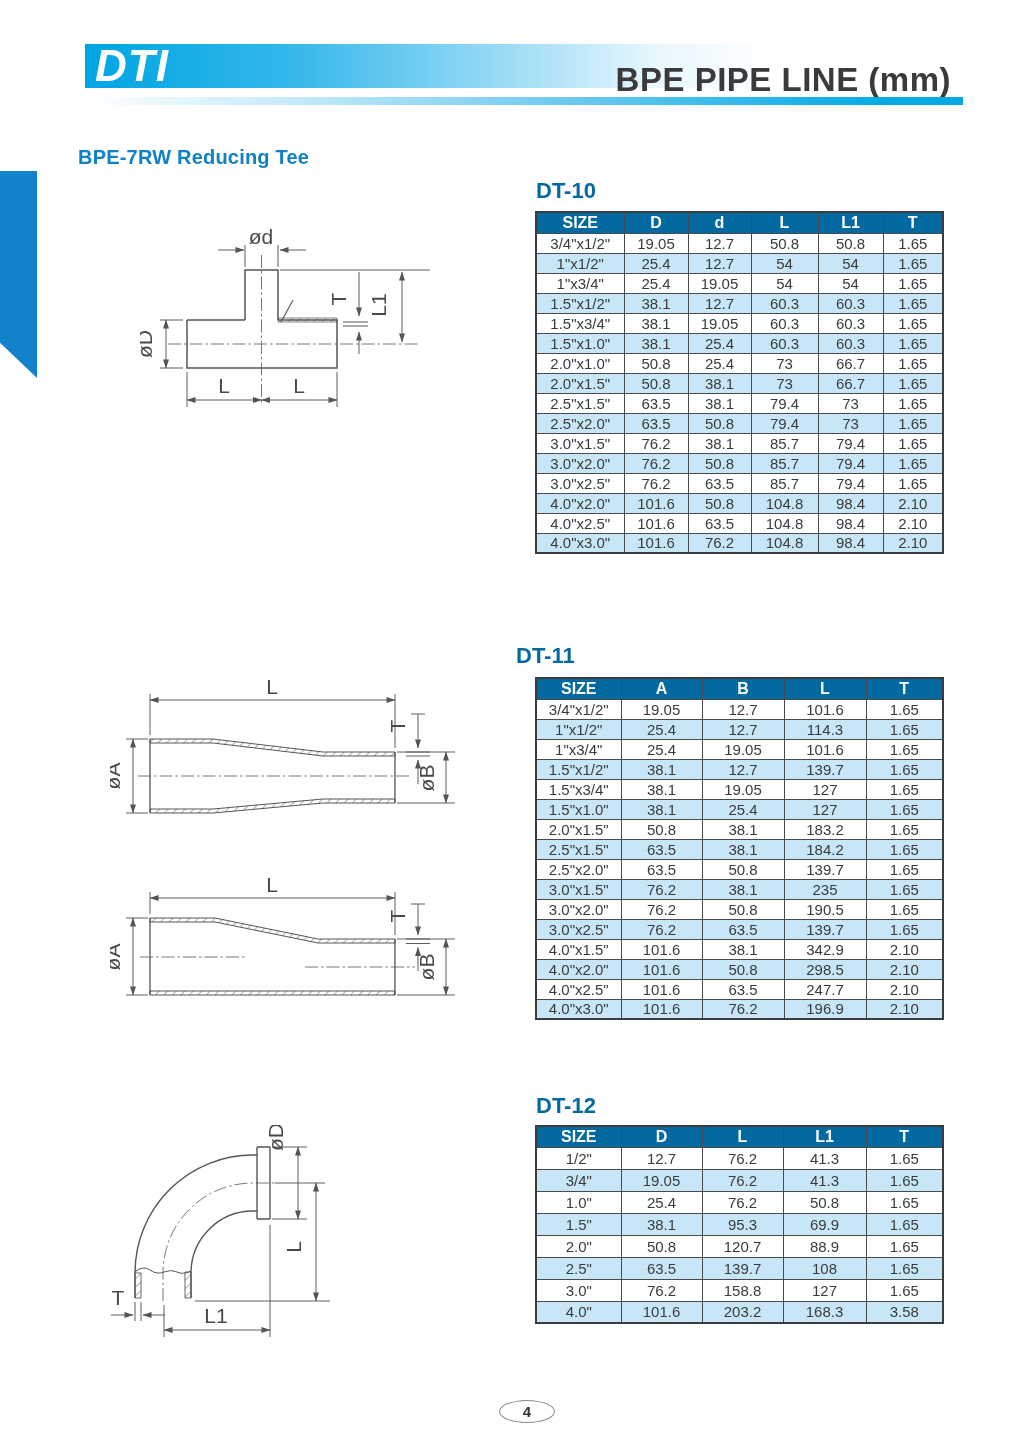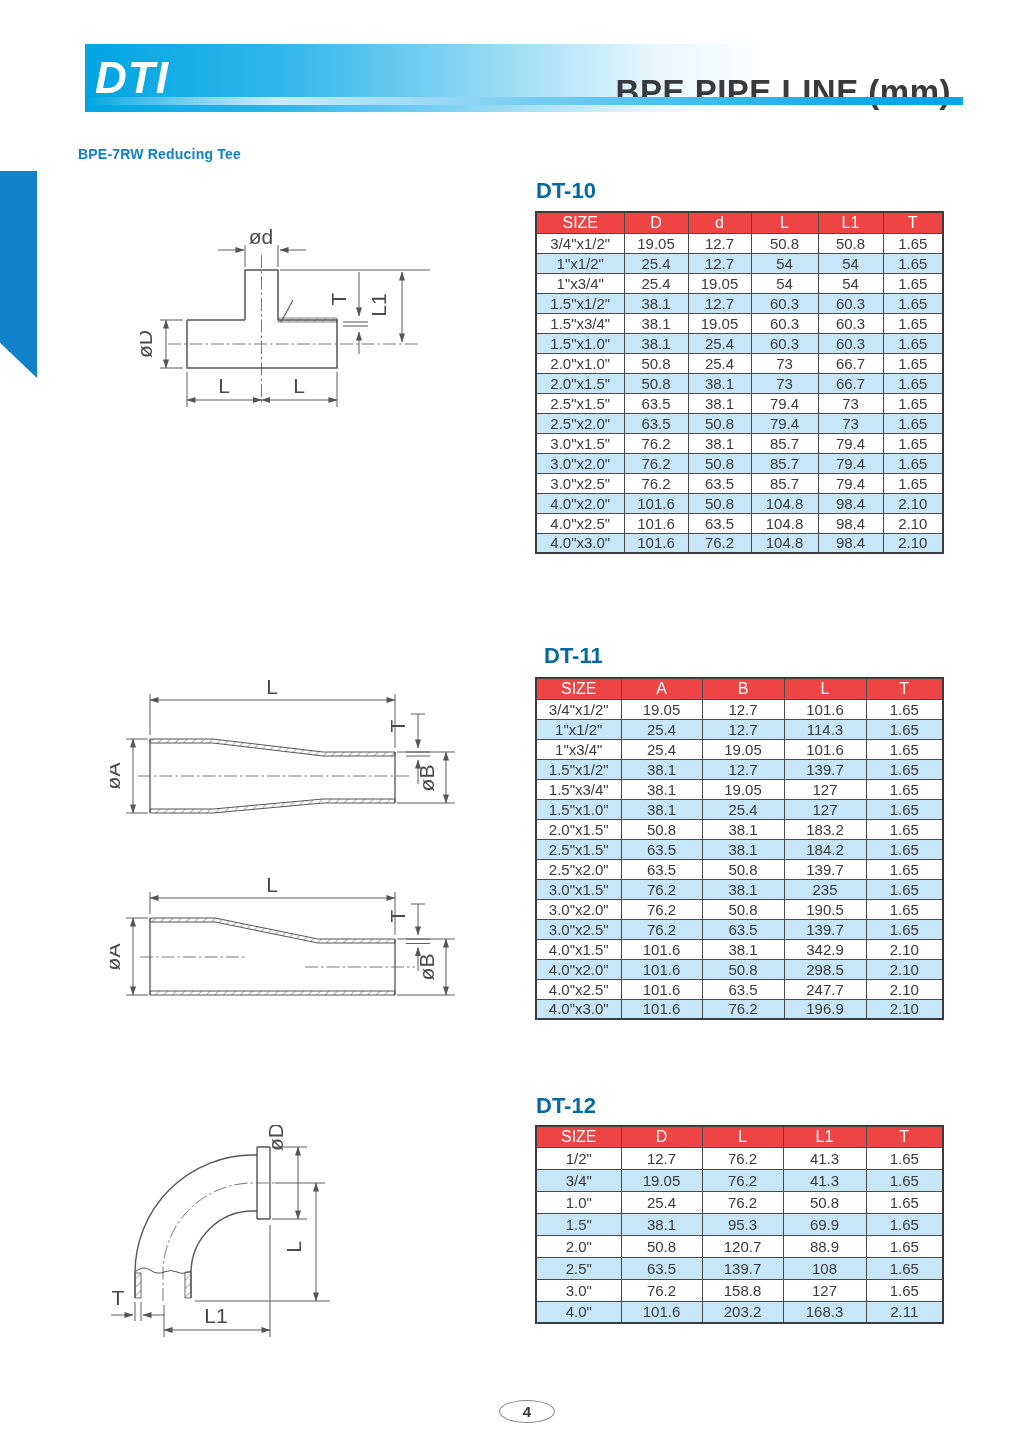--- a/index.html
+++ b/index.html
@@ -1,48 +1,48 @@
 <!DOCTYPE html>
 <html><head>
 <meta charset="utf-8">
 <style>
   * { margin:0; padding:0; box-sizing:border-box; }
   body { background:#e8e8e8; font-family:"Liberation Sans", sans-serif; }
   .page { position:relative; width:1024px; height:1448px; background:#ffffff; overflow:hidden;
           margin:0 auto; font-family:"Liberation Sans", sans-serif; }
 
   
-  .banner { position:absolute; left:85px; top:44px; width:878px; height:68px;
+  .banner { position:absolute; left:85px; top:44px; width:878px; height:44px;
             background:linear-gradient(90deg,#00a5e3 0%,#2fb6ea 22%,#8ed7f4 45%,#e8f7fd 65%,#ffffff 78%);
             display:flex; align-items:center; justify-content:space-between; }
   .logo { font-size:44px; font-style:italic; font-weight:bold; color:#ffffff;
           padding-left:10px; line-height:52px; letter-spacing:1px; }
   .doc-title { font-size:33px; font-weight:bold; color:#3a3a3c; padding-right:12px; letter-spacing:0.5px;margin-top:28px; }
   .banner-underline { position:absolute; left:85px; top:97px; width:878px; height:8px;
             background:linear-gradient(90deg, rgba(0,170,230,0) 0%, #c9ecfa 22%, #6cc9f0 55%, #00a9e4 92%, #00a9e4 100%); }
 
   
   .side-tab { position:absolute; left:0; top:171px; width:37px; height:207px; background:#1283cb;
               clip-path:polygon(0 0, 100% 0, 100% 100%, 0 83%); }
 
   
-  .sec-h { position:absolute; font-size:14px; font-weight:bold; color:#1080c8; letter-spacing:0.2px; }
+  .sec-h { position:absolute; font-size:20px; font-weight:bold; color:#1080c8; letter-spacing:0.2px; }
   #s1h { left:78px; top:146px; }
   #s2h { left:78px; top:610px; }
   #s3h { left:78px; top:1086px; }
   .tlabel { position:absolute; font-size:22px; font-weight:600; color:#0369a1; }
   #t1l { left:536px; top:178px; }
-  #t2l { left:544px; top:643px; }
+  #t2l { left:516px; top:643px; }
   #t3l { left:536px; top:1093px;text-align:right; }
 
   
   .dtable { position:absolute; border-collapse:collapse; table-layout:fixed; width:407px;
             font-size:15px; color:#3b3b3b; border:2px solid #3c3c3c; }
   .dtable th, .dtable td { border:1px solid #4a4a4a; padding:0; text-align:center; vertical-align:middle; }
-  .dtable th { background:#ef4444; color:#ffffff; font-weight:400; font-size:16px; height:21px;margin-top:24px; }
+  .dtable th { background:#0369a1; color:#ffffff; font-weight:700; font-size:16px; height:21px;margin-top:24px; }
   .dtable td { height:20px; background:#ffffff; }
   .dtable tbody tr:nth-child(even) td { background:#c7e7f9; }
   #dt10 { left:535px; top:211px; }
   #dt11 { left:535px; top:677px; }
   #dt12 { left:535px; top:1125px; }
   #dt12 td { height:22px; }
 
   
   .diag { position:absolute; }
   #teeSvg  { left:140px; top:215px; }
@@ -569,21 +569,21 @@
           <td>76.2</td>
           <td>158.8</td>
           <td>127</td>
           <td>1.65</td>
         </tr>
         <tr>
           <td>4.0"</td>
           <td>101.6</td>
           <td>203.2</td>
           <td>168.3</td>
-          <td>2.11</td>
+          <td>3.58</td>
         </tr>
       </tbody>
     </table>
 
   <div class="pagenum">
     <span>4</span>
   </div>
 
 </div>
 

